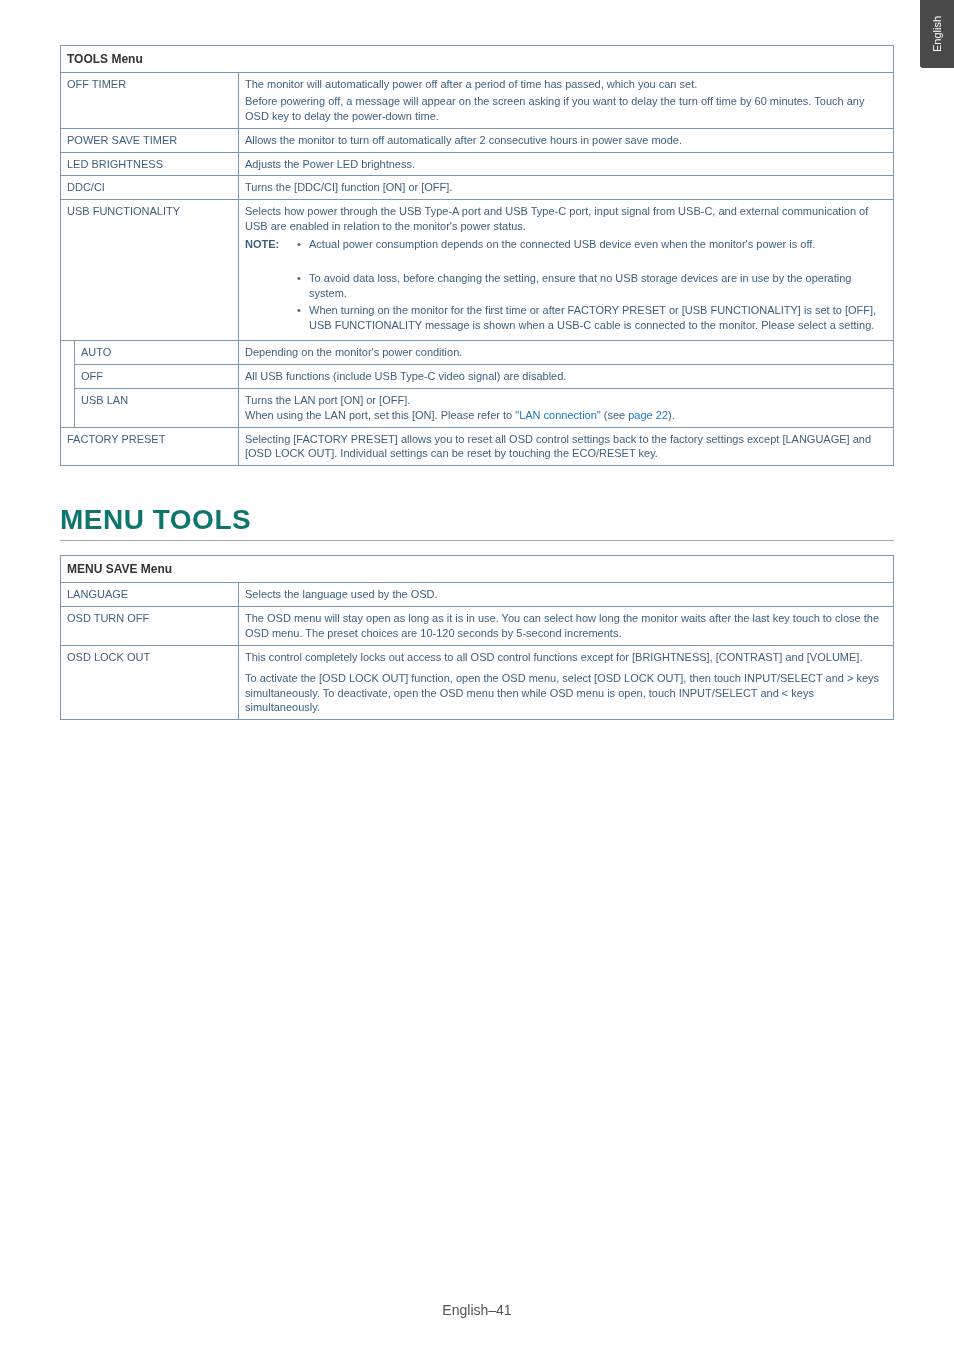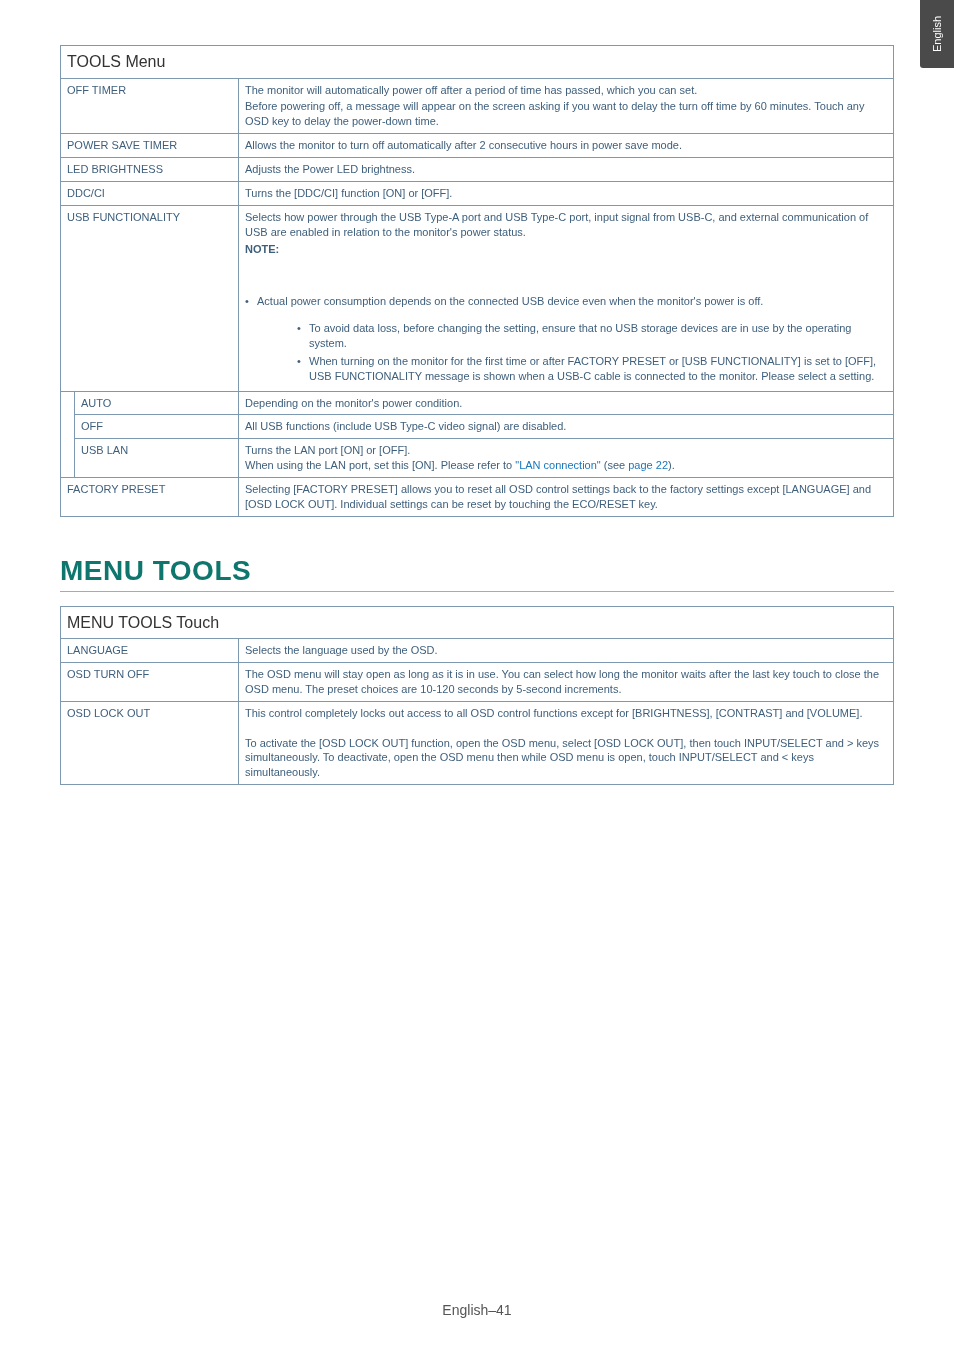--- a/index.html
+++ b/index.html
@@ -43,24 +43,24 @@
     line-height: 1.35;
     color: #3e5f7c;
   }
   td, th {
     border: 1px solid #7d99b2;
     padding: 4px 6px;
     vertical-align: top;
     text-align: left;
   }
   .section-header {
-    font-weight: normal;
+    font-weight: bold;
     color: #333;
     background: #fff;
-    font-size: 16px;
+    font-size: 12px;
     padding: 5px 6px;
   }
   .indent-pad {
     border-right: none;
     border-top: none;
     border-bottom: none;
     width: 14px;
     padding:0;
   }
   .label-cell {
@@ -159,28 +159,28 @@
     <tr>
       <td colspan="2" class="label-cell">DDC/CI</td>
       <td class="desc-cell">Turns the [DDC/CI] function [ON] or [OFF].</td>
     </tr>
 
     <tr>
       <td colspan="2" class="label-cell">USB FUNCTIONALITY</td>
       <td class="desc-cell">
         <div>Selects how power through the USB Type-A port and USB Type-C port, input signal from USB-C, and external communication of USB are enabled in relation to the monitor's power status.</div>
         <div style="margin-top:3px;">
-          <div style="display:flex;flex-direction:column;">
+          <div style="display:flex;">
             <div style="flex:0 0 52px; font-weight:bold;">NOTE: </div>
             <div style="flex:1; position:relative; padding-left:12px;">
               <span style="position:absolute; left:0;">•</span>
               <span>Actual power consumption depends on the connected USB device even when the monitor's power is off.</span>
             </div>
           </div>
-          <ul class="note-bullets" style="padding-left:52px; margin-top:12px;">
+          <ul class="note-bullets" style="padding-left:52px; margin-top:19px;">
             <li>To avoid data loss, before changing the setting, ensure that no USB storage devices are in use by the operating system.</li>
             <li>When turning on the monitor for the first time or after FACTORY PRESET or [USB FUNCTIONALITY] is set to [OFF], USB FUNCTIONALITY message is shown when a USB-C cable is connected to the monitor. Please select a setting.</li>
           </ul>
         </div>
       </td>
     </tr>
 
     <tr>
       <td class="indent-pad"></td>
       <td class="sub-label-cell">AUTO</td>
@@ -213,34 +213,34 @@
   <div class="heading">MENU TOOLS</div>
   <hr class="hr">
 
   <table class="menu">
     <colgroup>
         <col class="c1">
         <col>
       </colgroup>
     <tbody>
         <tr>
-      <td colspan="2" class="section-header">MENU TOOLS Touch</td>
+      <td colspan="2" class="section-header">MENU SAVE Menu</td>
     </tr>
     <tr>
       <td>LANGUAGE</td>
       <td>Selects the language used by the OSD.</td>
     </tr>
     <tr>
       <td>OSD TURN OFF</td>
       <td>The OSD menu will stay open as long as it is in use. You can select how long the monitor waits after the last key touch to close the OSD menu. The preset choices are 10-120 seconds by 5-second increments.</td>
     </tr>
     <tr>
       <td>OSD LOCK OUT</td>
       <td>
         <div>This control completely locks out access to all OSD control functions except for [BRIGHTNESS], [CONTRAST] and [VOLUME].</div>
-        <div style="margin-top:15px;">To activate the [OSD LOCK OUT] function, open the OSD menu, select [OSD LOCK OUT], then touch INPUT/SELECT and &gt; keys simultaneously. To deactivate, open the OSD menu then while OSD menu is open, touch INPUT/SELECT and &lt; keys simultaneously.</div>
+        <div style="margin-top:6px;">To activate the [OSD LOCK OUT] function, open the OSD menu, select [OSD LOCK OUT], then touch INPUT/SELECT and &gt; keys simultaneously. To deactivate, open the OSD menu then while OSD menu is open, touch INPUT/SELECT and &lt; keys simultaneously.</div>
       </td>
     </tr>
   </tbody>
     </table>
 
   <div class="footer">English–41</div>
 </div>
 
 </body></html>

